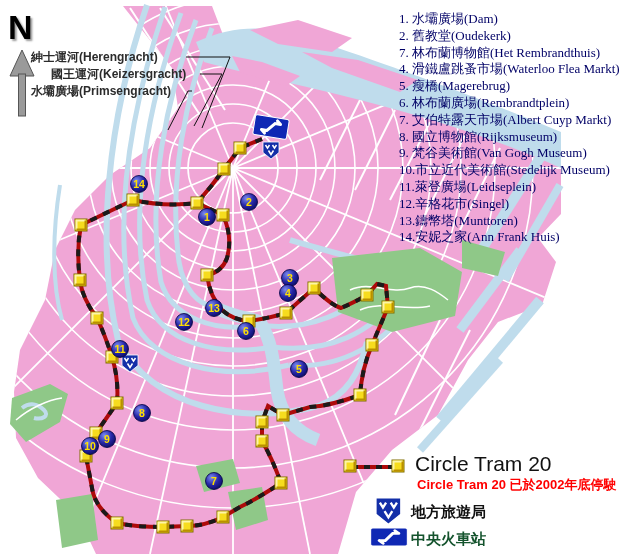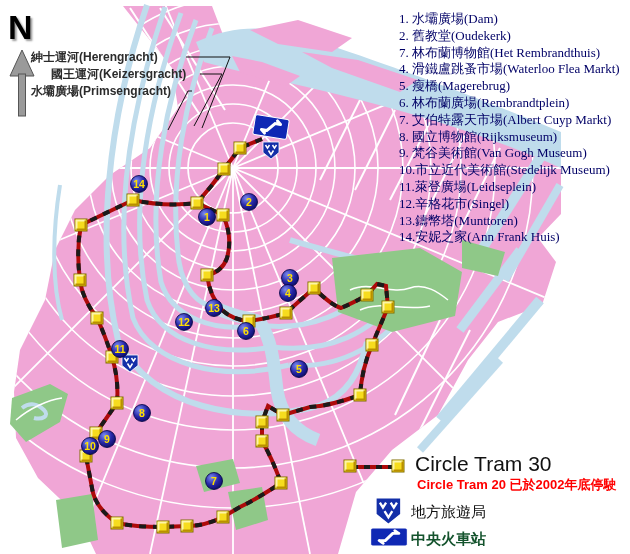--- a/index.html
+++ b/index.html
@@ -10,21 +10,21 @@
   #north-letter{left:8px;top:10px;font-size:34px;font-weight:900;color:#000;
                 text-shadow:2px 2px 2px #9a9a9a;line-height:1;}
   .canal-label{left:31px;font-size:12px;font-weight:bold;color:#2b2b2b;line-height:13px;}
   #canal-0{top:51px;} #canal-1{top:68px;padding-left:20px;} #canal-2{top:85px;}
   #attractions{position:absolute;left:399px;top:11px;color:#000066;
                font-family:"Liberation Serif","DejaVu Serif",serif;
                font-size:13px;line-height:16.8px;}
   .attr-item{white-space:nowrap;}
   #legend-tram-label{left:415px;top:452px;font-size:21px;color:#111;}
   #legend-tram-note{left:417px;top:476px;font-size:13px;font-weight:bold;color:#ff0000;}
-  #legend-vvv-label{left:411px;top:503px;font-size:15px;font-weight:400;color:#111;}
+  #legend-vvv-label{left:411px;top:503px;font-size:15px;font-weight:700;color:#111;}
   #legend-ns-label{left:411px;top:530px;font-size:15px;font-weight:600;color:#14532d;}
   .ball-num{font-family:"Liberation Sans","DejaVu Sans",sans-serif;font-size:10.5px;
             font-weight:bold;fill:#FFE000;}
 </style>
 </head>
 <body>
 
 <div id="stage">
 
   <svg id="mapsvg" width="630" height="554" viewBox="0 0 630 554" xmlns="http://www.w3.org/2000/svg" xmlns:xlink="http://www.w3.org/1999/xlink">
@@ -302,17 +302,17 @@
     <div class="attr-item">7. 艾伯特露天市場(Albert Cuyp Markt)</div>
     <div class="attr-item">8. 國立博物館(Rijksmuseum)</div>
     <div class="attr-item">9. 梵谷美術館(Van Gogh Museum)</div>
     <div class="attr-item">10.市立近代美術館(Stedelijk Museum)</div>
     <div class="attr-item">11.萊登廣場(Leidseplein)</div>
     <div class="attr-item">12.辛格花市(Singel)</div>
     <div class="attr-item">13.鑄幣塔(Munttoren)</div>
     <div class="attr-item">14.安妮之家(Ann Frank Huis)</div>
   </div>
 
-  <div id="legend-tram-label" class="txt">Circle Tram 30</div>
+  <div id="legend-tram-label" class="txt">Circle Tram 20</div>
   <div id="legend-tram-note" class="txt">Circle Tram 20  已於2002年底停駛</div>
   <div id="legend-vvv-label" class="txt">地方旅遊局</div>
   <div id="legend-ns-label" class="txt">中央火車站</div>
 </div>
 
 </body></html>

